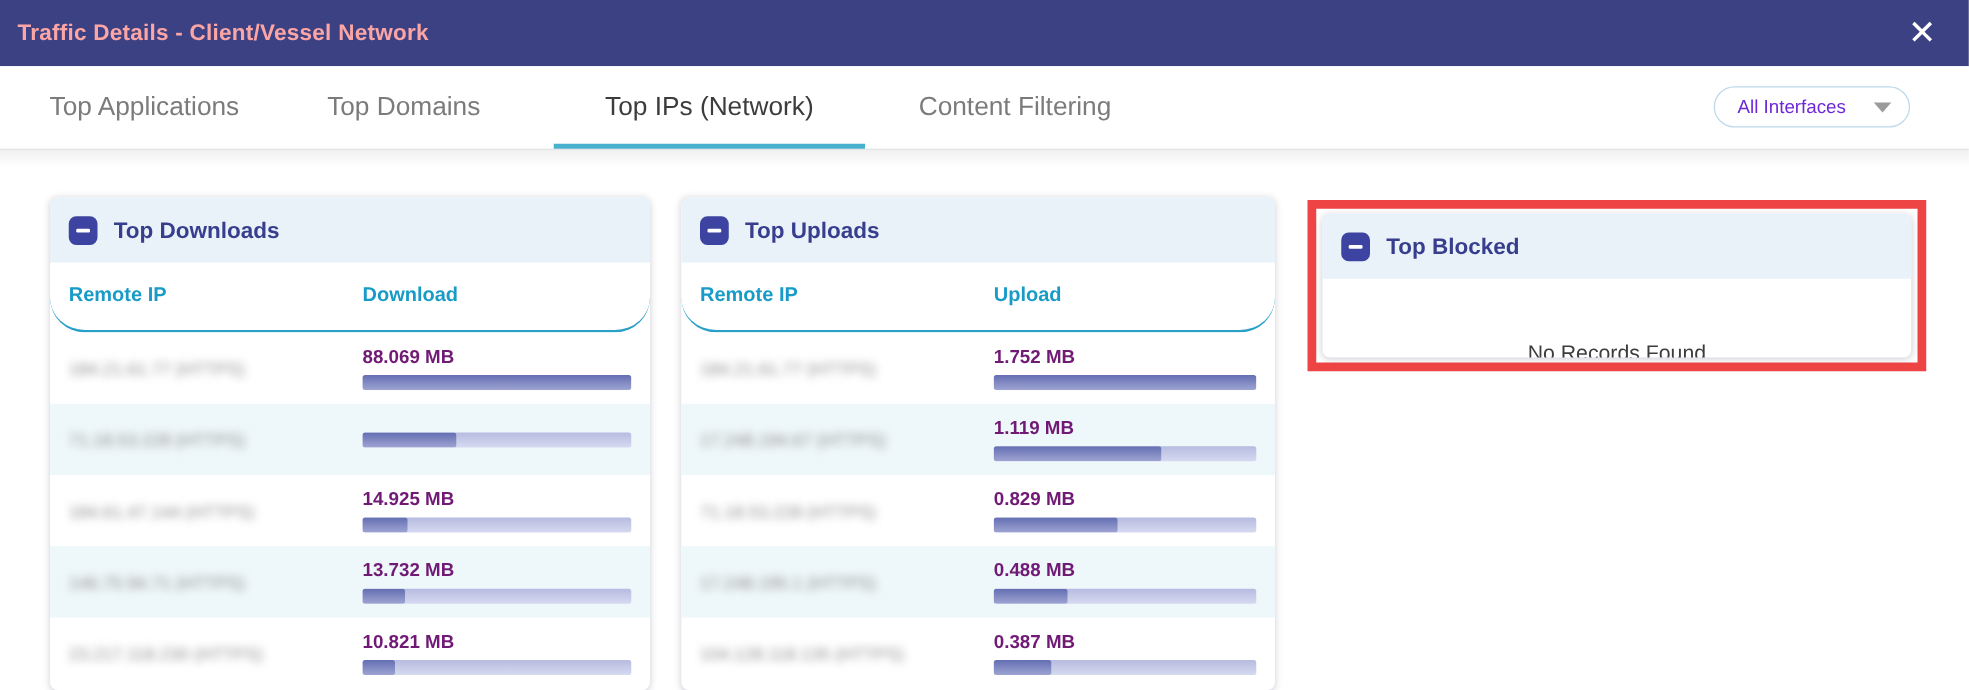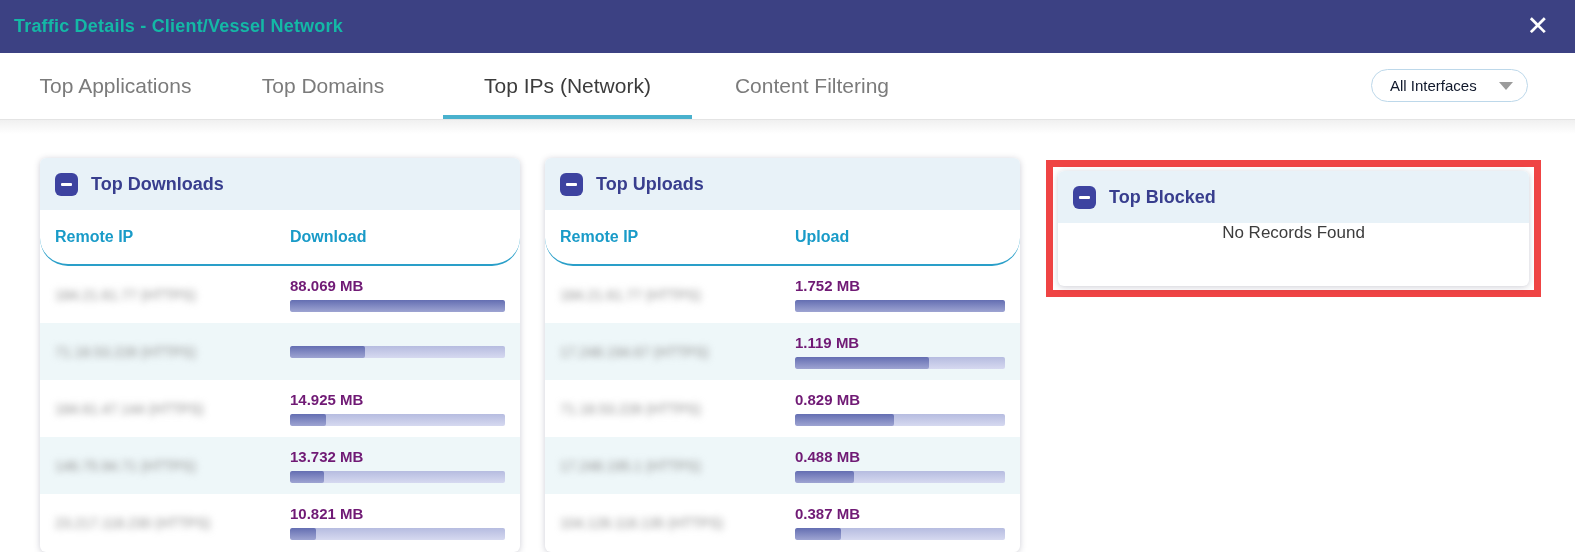--- a/index.html
+++ b/index.html
@@ -3,21 +3,21 @@
 <meta charset="utf-8">
 <style>
   * { margin:0; padding:0; box-sizing:border-box; }
   html,body { width:1575px; height:552px; overflow:hidden; background:#fff;
     font-family:"Liberation Sans", sans-serif; }
 
   
   .titlebar { position:absolute; left:0; top:0; width:1575px; height:53px;
     background:#3c4183; display:flex; align-items:center; justify-content:space-between;
     padding:0 22px 0 14px; }
-  .titlebar h1 { color:#14b8a6; font-size:18px; font-weight:bold; letter-spacing:.2px; }
+  .titlebar h1 { color:#fca5a5; font-size:18px; font-weight:bold; letter-spacing:.2px; }
   .close-btn { color:#ffffff; font-size:27px; line-height:27px; cursor:pointer;
     font-weight:300; padding:0 4px; }
 
   
   .tabbar { position:absolute; left:0; top:53px; width:1575px; height:67px;
     background:#ffffff; display:flex; align-items:stretch; padding-left:28px;
     border-bottom:1px solid #e4e4e4; }
   .tabbar::after { content:""; position:absolute; left:0; top:67px; width:1575px; height:14px;
     background:linear-gradient(#f0f0f0, rgba(255,255,255,0)); pointer-events:none; }
   .tab { display:flex; align-items:center; justify-content:center;
@@ -26,21 +26,21 @@
   .tab.t0 { width:175px; }
   .tab.t1 { width:240px; }
   .tab.t2 { width:249px; }
   .tab.t3 { width:240px; }
   .tab.active { color:#3c3c3c; font-weight:500; border-bottom-color:#49b1cd; }
 
   .iface-select { position:absolute; right:47px; top:69px; height:33px; min-width:157px;
     border:1px solid #bdd8ea; border-radius:17px; background:#fff; display:flex;
     align-items:center; justify-content:space-between; padding:0 14px 0 18px;
     cursor:pointer; }
-  .iface-select .sel-label { color:#0f172a; font-size:15px; font-weight:500; }
+  .iface-select .sel-label { color:#6d28d9; font-size:15px; font-weight:500; }
   .iface-select .chevron { width:0; height:0; border-left:7px solid transparent;
     border-right:7px solid transparent; border-top:8px solid #9b9b9b; margin-left:18px; }
 
   
   .panel { background:#fff; border-radius:6px; overflow:hidden;
     box-shadow:0 1px 6px rgba(60,60,90,.25); }
   .panel-header { background:#e8f2f8; height:52px; display:flex; align-items:center;
     padding:0 15px; }
   .collapse-icon { width:23px; height:23px; background:#3d43a0; border-radius:6px;
     display:flex; align-items:center; justify-content:center; cursor:pointer; flex:none; }
@@ -65,21 +65,21 @@
   .bar-fill { height:100%; border-radius:2px;
     background:linear-gradient(#646eb2, #9ea4d2); }
 
   #panel-downloads { position:absolute; left:40px; top:158px; width:480px; height:394px; }
   #panel-uploads   { position:absolute; left:545px; top:158px; width:475px; height:394px; }
 
   
   .highlight-box { position:absolute; left:1046px; top:160px; width:495px; height:137px;
     border:7px solid #ef4444; padding:4px 5px; }
   #panel-blocked { width:100%; height:100%; }
-  .empty-body { height:70px; display:flex; align-items:flex-start; justify-content:center; }
+  .empty-body { height:70px; display:flex; align-items:flex-end; justify-content:center; }
   .empty-body span { color:#3c3c3c; font-size:17px; }
 </style>
 </head>
 <body>
 
 <div class="titlebar">
   <h1>Traffic Details - Client/Vessel Network</h1>
   <div class="close-btn">✕</div>
 </div>
 

